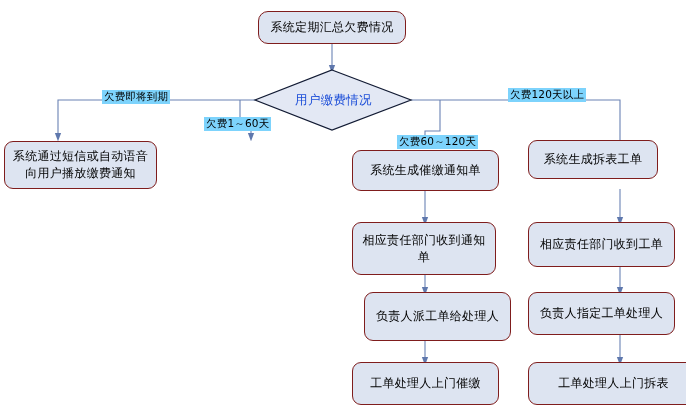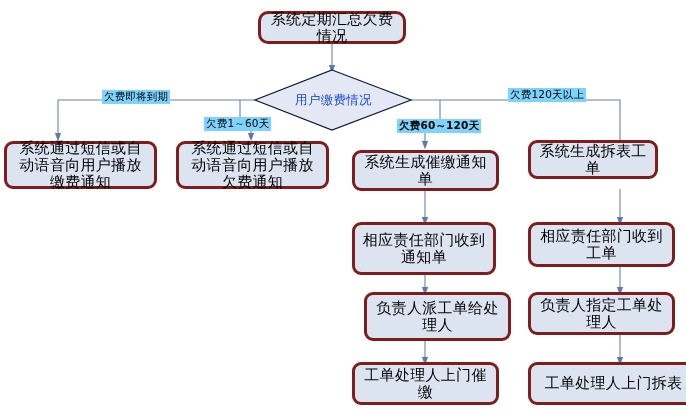--- a/index.html
+++ b/index.html
@@ -9,28 +9,28 @@
     font-family:"DejaVu Sans","Liberation Sans",sans-serif;
     overflow:hidden;
   }
   #canvas{position:relative;width:686px;height:417px;}
   svg#wires{position:absolute;left:0;top:0;width:686px;height:417px;}
 
   .node{
     position:absolute;
     box-sizing:border-box;
     background:#dde4f1;
-    border:3px solid #7f1d1d;
+    border:1px solid #7f1d1d;
     border-radius:9px;
     display:flex;
     align-items:center;
     justify-content:center;
     text-align:center;
     color:#000000;
-    font-size:15px;
+    font-size:12px;
     line-height:17px;
     letter-spacing:0.3px;
     padding:0 6px;
   }
   .node.rounded-top{border-radius:10px;}
 
   .diamond{
     position:absolute;
     display:flex;align-items:center;justify-content:center;
   }
@@ -95,34 +95,31 @@
   <div class="diamond" style="left:255px;top:70px;width:157px;height:60px;">
     <span class="dlabel">用户缴费情况</span>
   </div>
 
   <div class="edge-label" style="left:102px;top:90px;">
     <span>欠费即将到期</span>
   </div>
   <div class="edge-label" style="left:204px;top:117px;">
     <span>欠费1～60天</span>
   </div>
-  <div class="edge-label" style="left:397px;top:119px;font-weight:bold;">
+  <div class="edge-label" style="left:397px;top:135px;">
     <span>欠费60～120天</span>
   </div>
   <div class="edge-label" style="left:508px;top:88px;">
     <span>欠费120天以上</span>
   </div>
 
   <div class="node" style="left:4px;top:141px;width:153px;height:48px;">
     <span>系统通过短信或自动语音向用户播放缴费通知</span>
   </div>
 
-  <div class="node" style="left:176px;top:141px;width:153px;height:48px;">
-    <span>系统通过短信或自动语音向用户播放欠费通知</span>
-  </div>
 
   <div class="node" style="left:352px;top:150px;width:147px;height:41px;">
     <span>系统生成催缴通知单</span>
   </div>
   <div class="node" style="left:352px;top:222px;width:144px;height:53px;">
     <span>相应责任部门收到通知单</span>
   </div>
   <div class="node" style="left:364px;top:292px;width:147px;height:49px;">
     <span>负责人派工单给处理人</span>
   </div>

